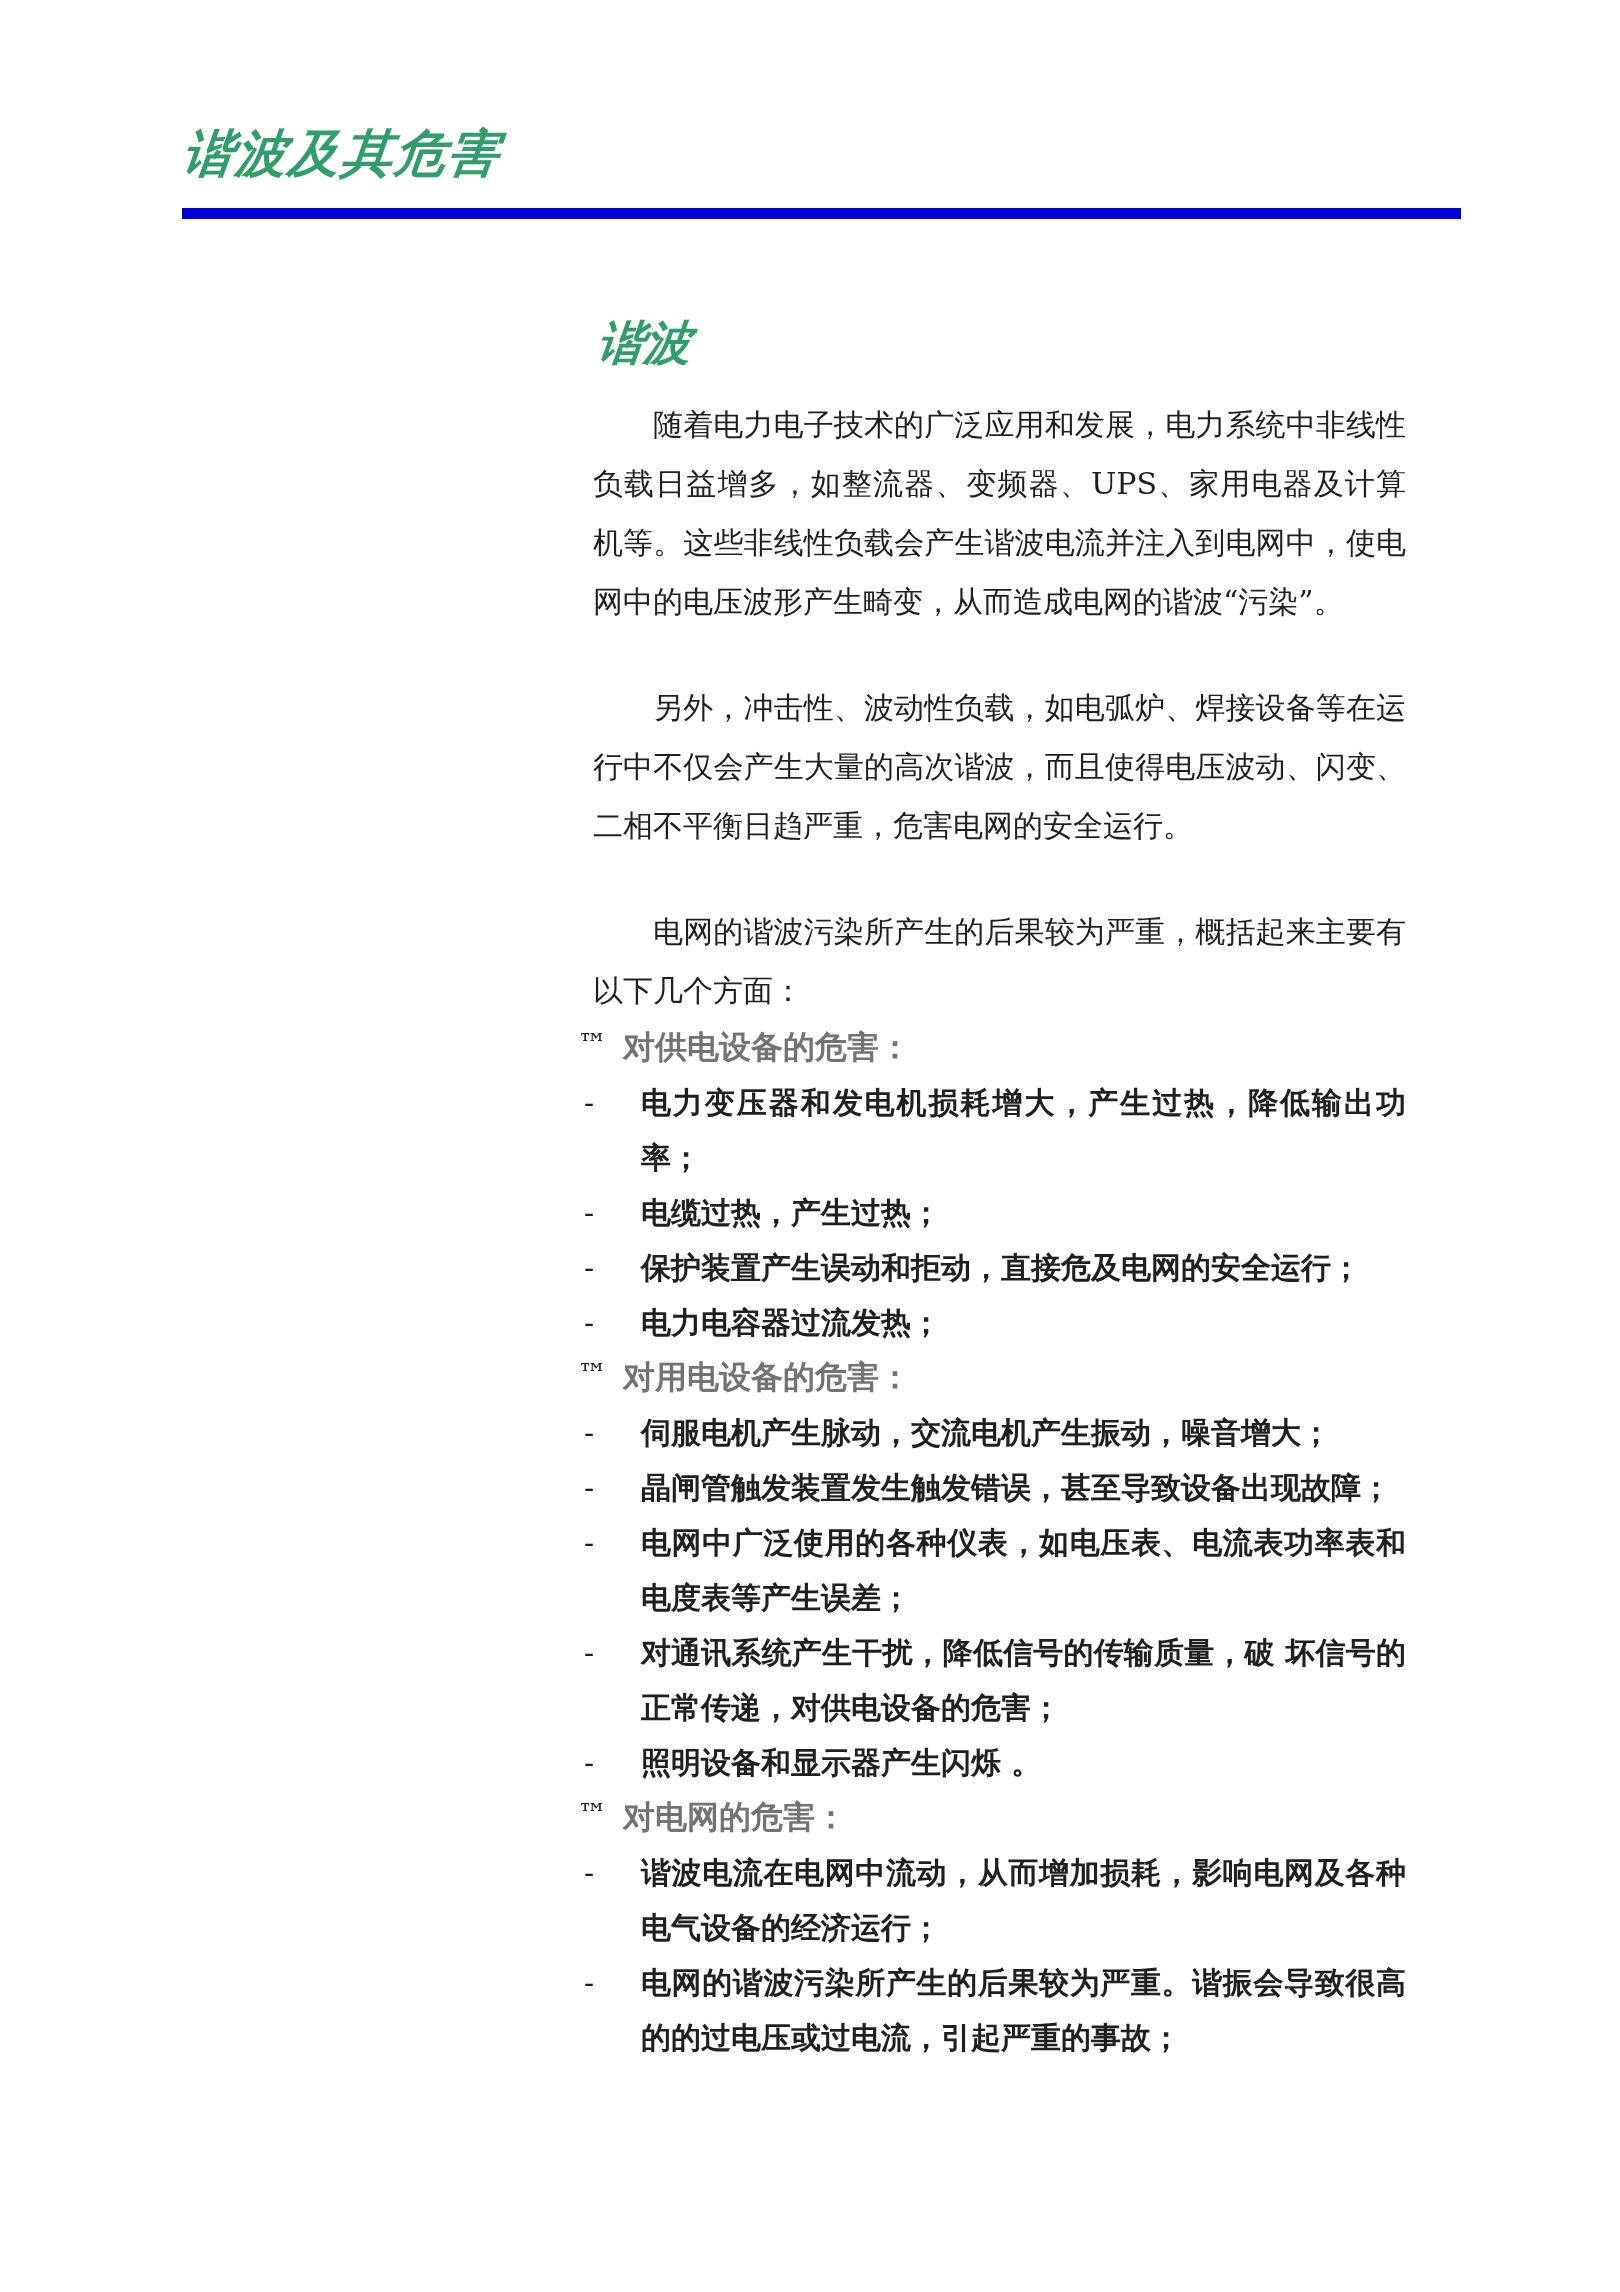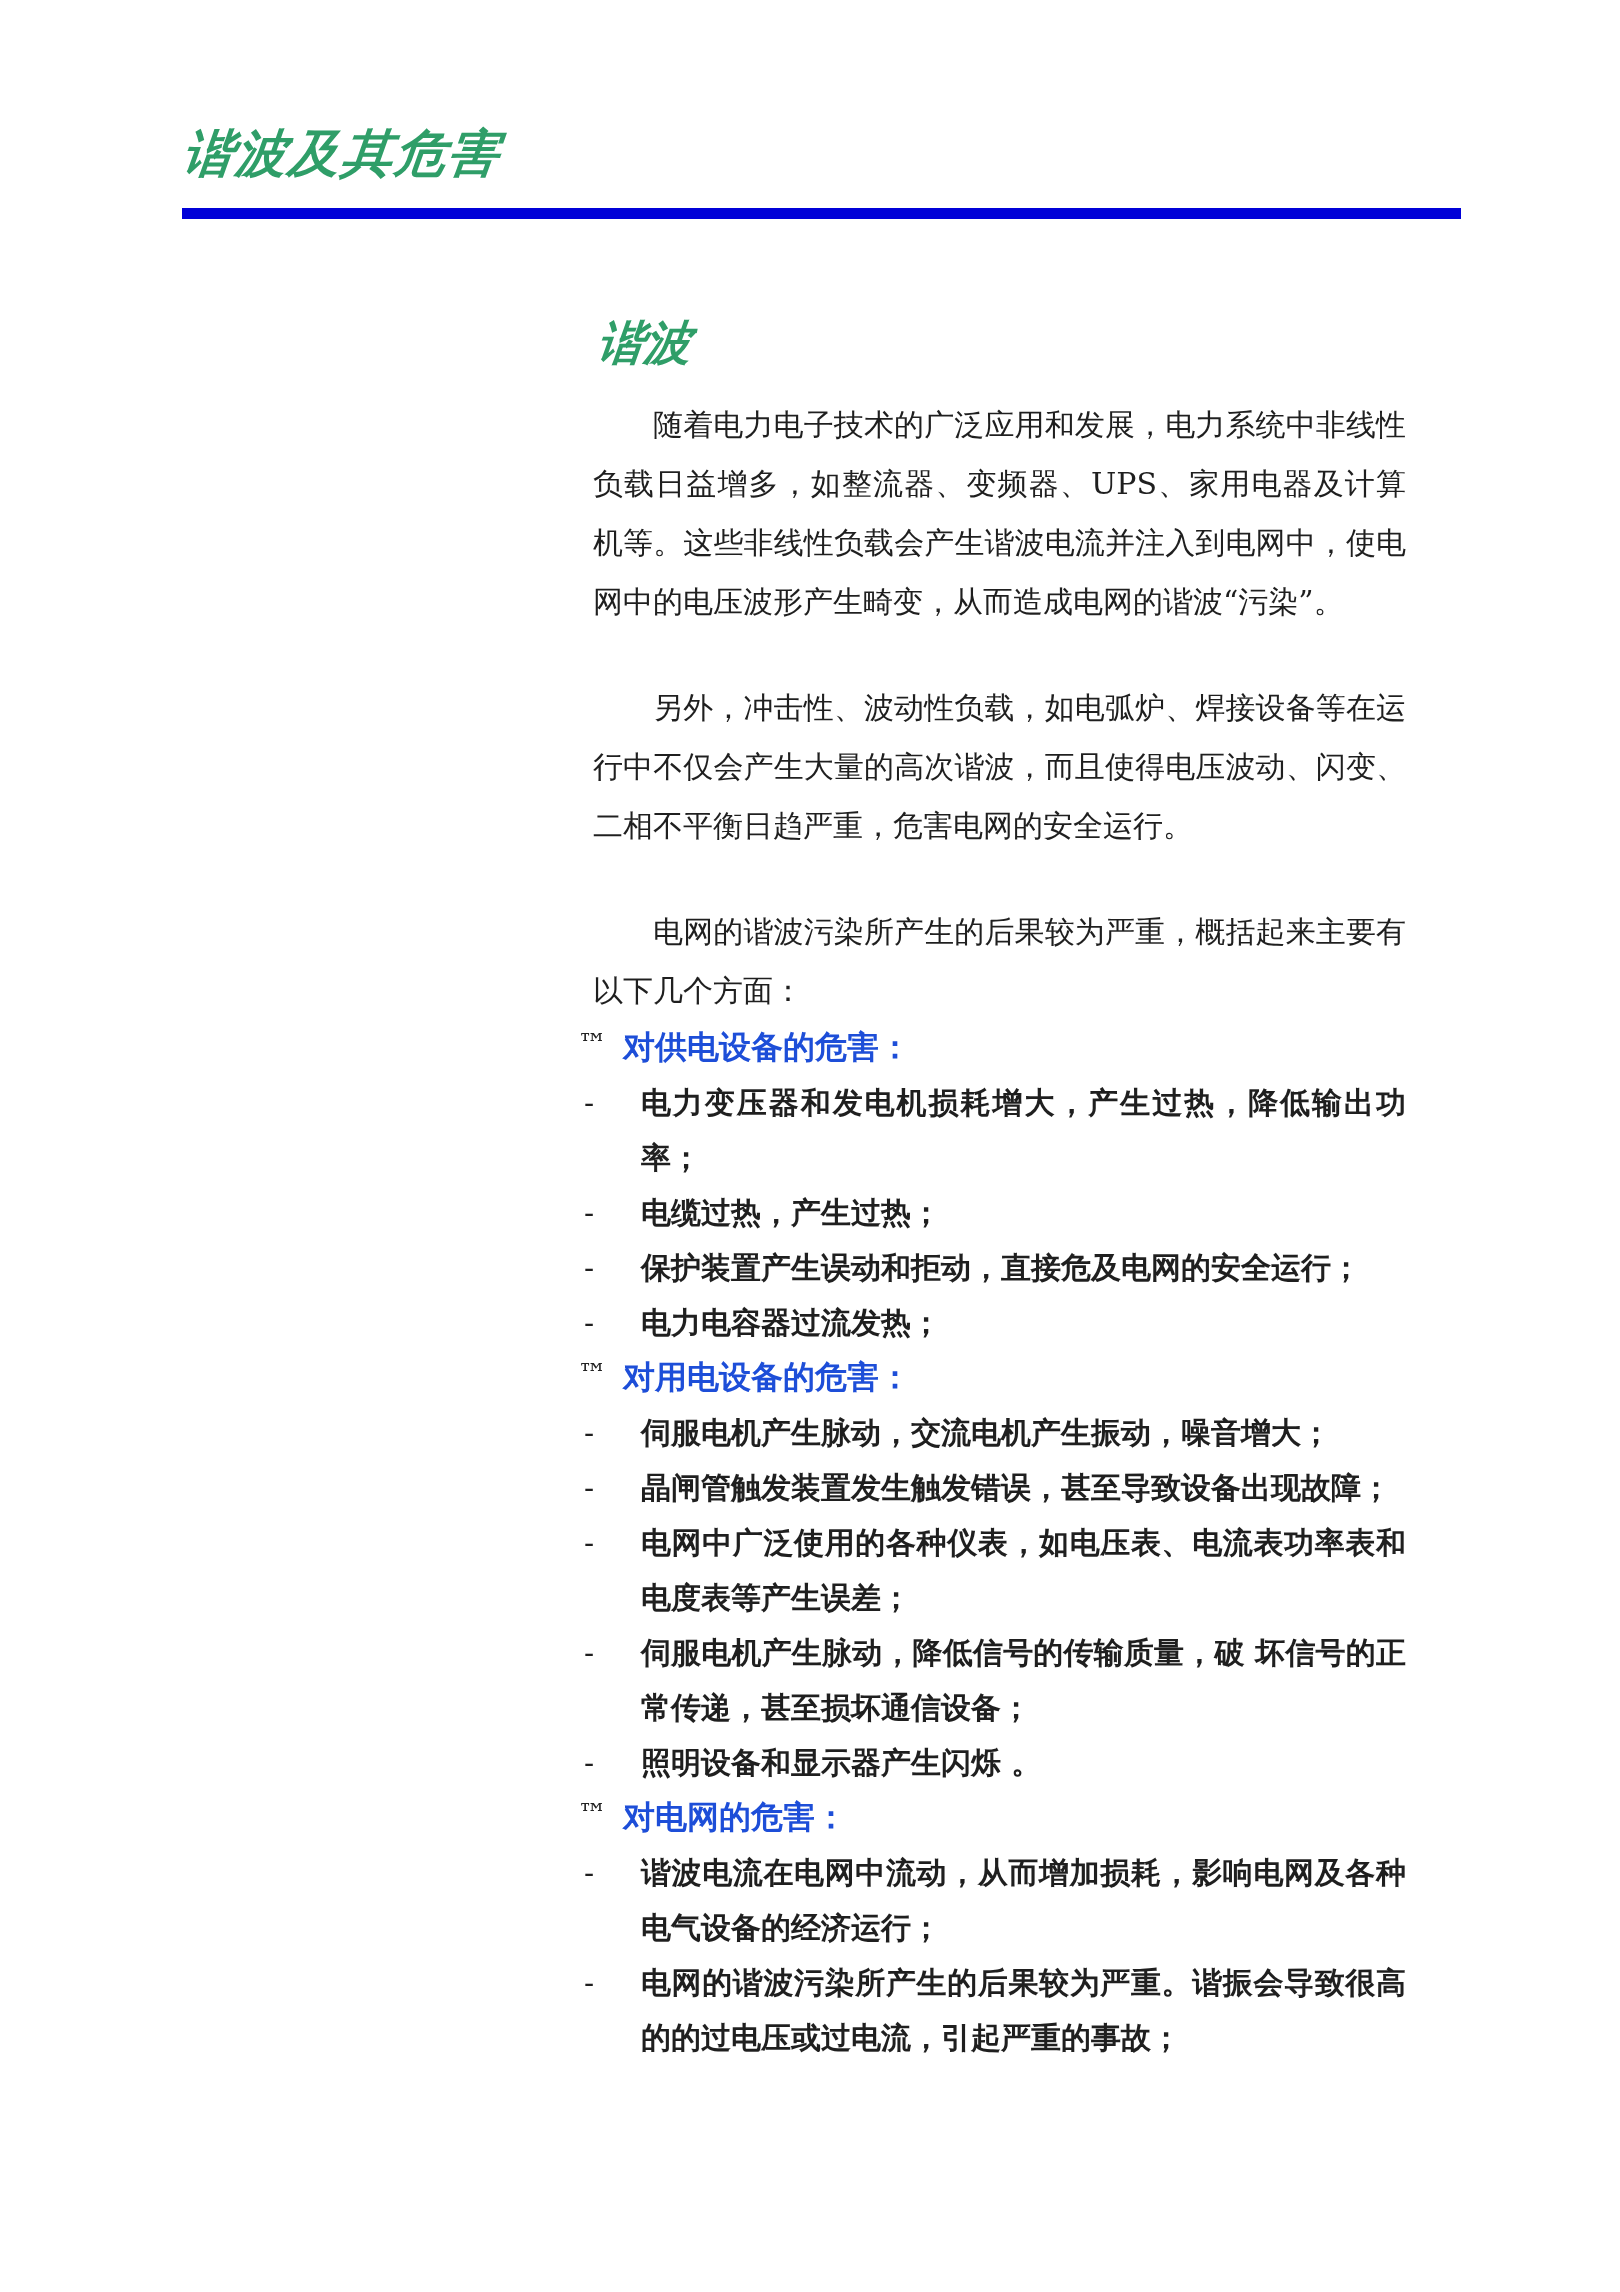--- a/index.html
+++ b/index.html
@@ -71,21 +71,21 @@
     width: 45px;
     font-size: 29px;
     line-height: 49px;
     color: #222;
   }
   .group-heading {
     font-family: "DejaVu Sans", "Liberation Sans", sans-serif;
     font-weight: 700;
     font-size: 32px;
     line-height: 55px;
-    color: #1d4ed8;
+    color: #737373;
   }
   .item {
     display: flex;
     align-items: flex-start;
   }
   .bullet {
     flex: none;
     width: 57px;
     padding-left: 5.9px;
     font-size: 30px;
@@ -165,21 +165,21 @@
     <span class="item-text">晶闸管触发装置发生触发错误，甚至导致设备出现故障；</span>
   </div>
 
   <div class="item">
     <span class="bullet">-</span>
     <span class="item-text">电网中广泛使用的各种仪表，如电压表、电流表功率表和电度表等产生误差；</span>
   </div>
 
   <div class="item">
     <span class="bullet">-</span>
-    <span class="item-text">伺服电机产生脉动，降低信号的传输质量，破 坏信号的正常传递，甚至损坏通信设备；</span>
+    <span class="item-text">对通讯系统产生干扰，降低信号的传输质量，破 坏信号的正常传递，对供电设备的危害；</span>
   </div>
 
   <div class="item">
     <span class="bullet">-</span>
     <span class="item-text">照明设备和显示器产生闪烁 。</span>
   </div>
 </div>
   </div>
 
   <div class="group">

